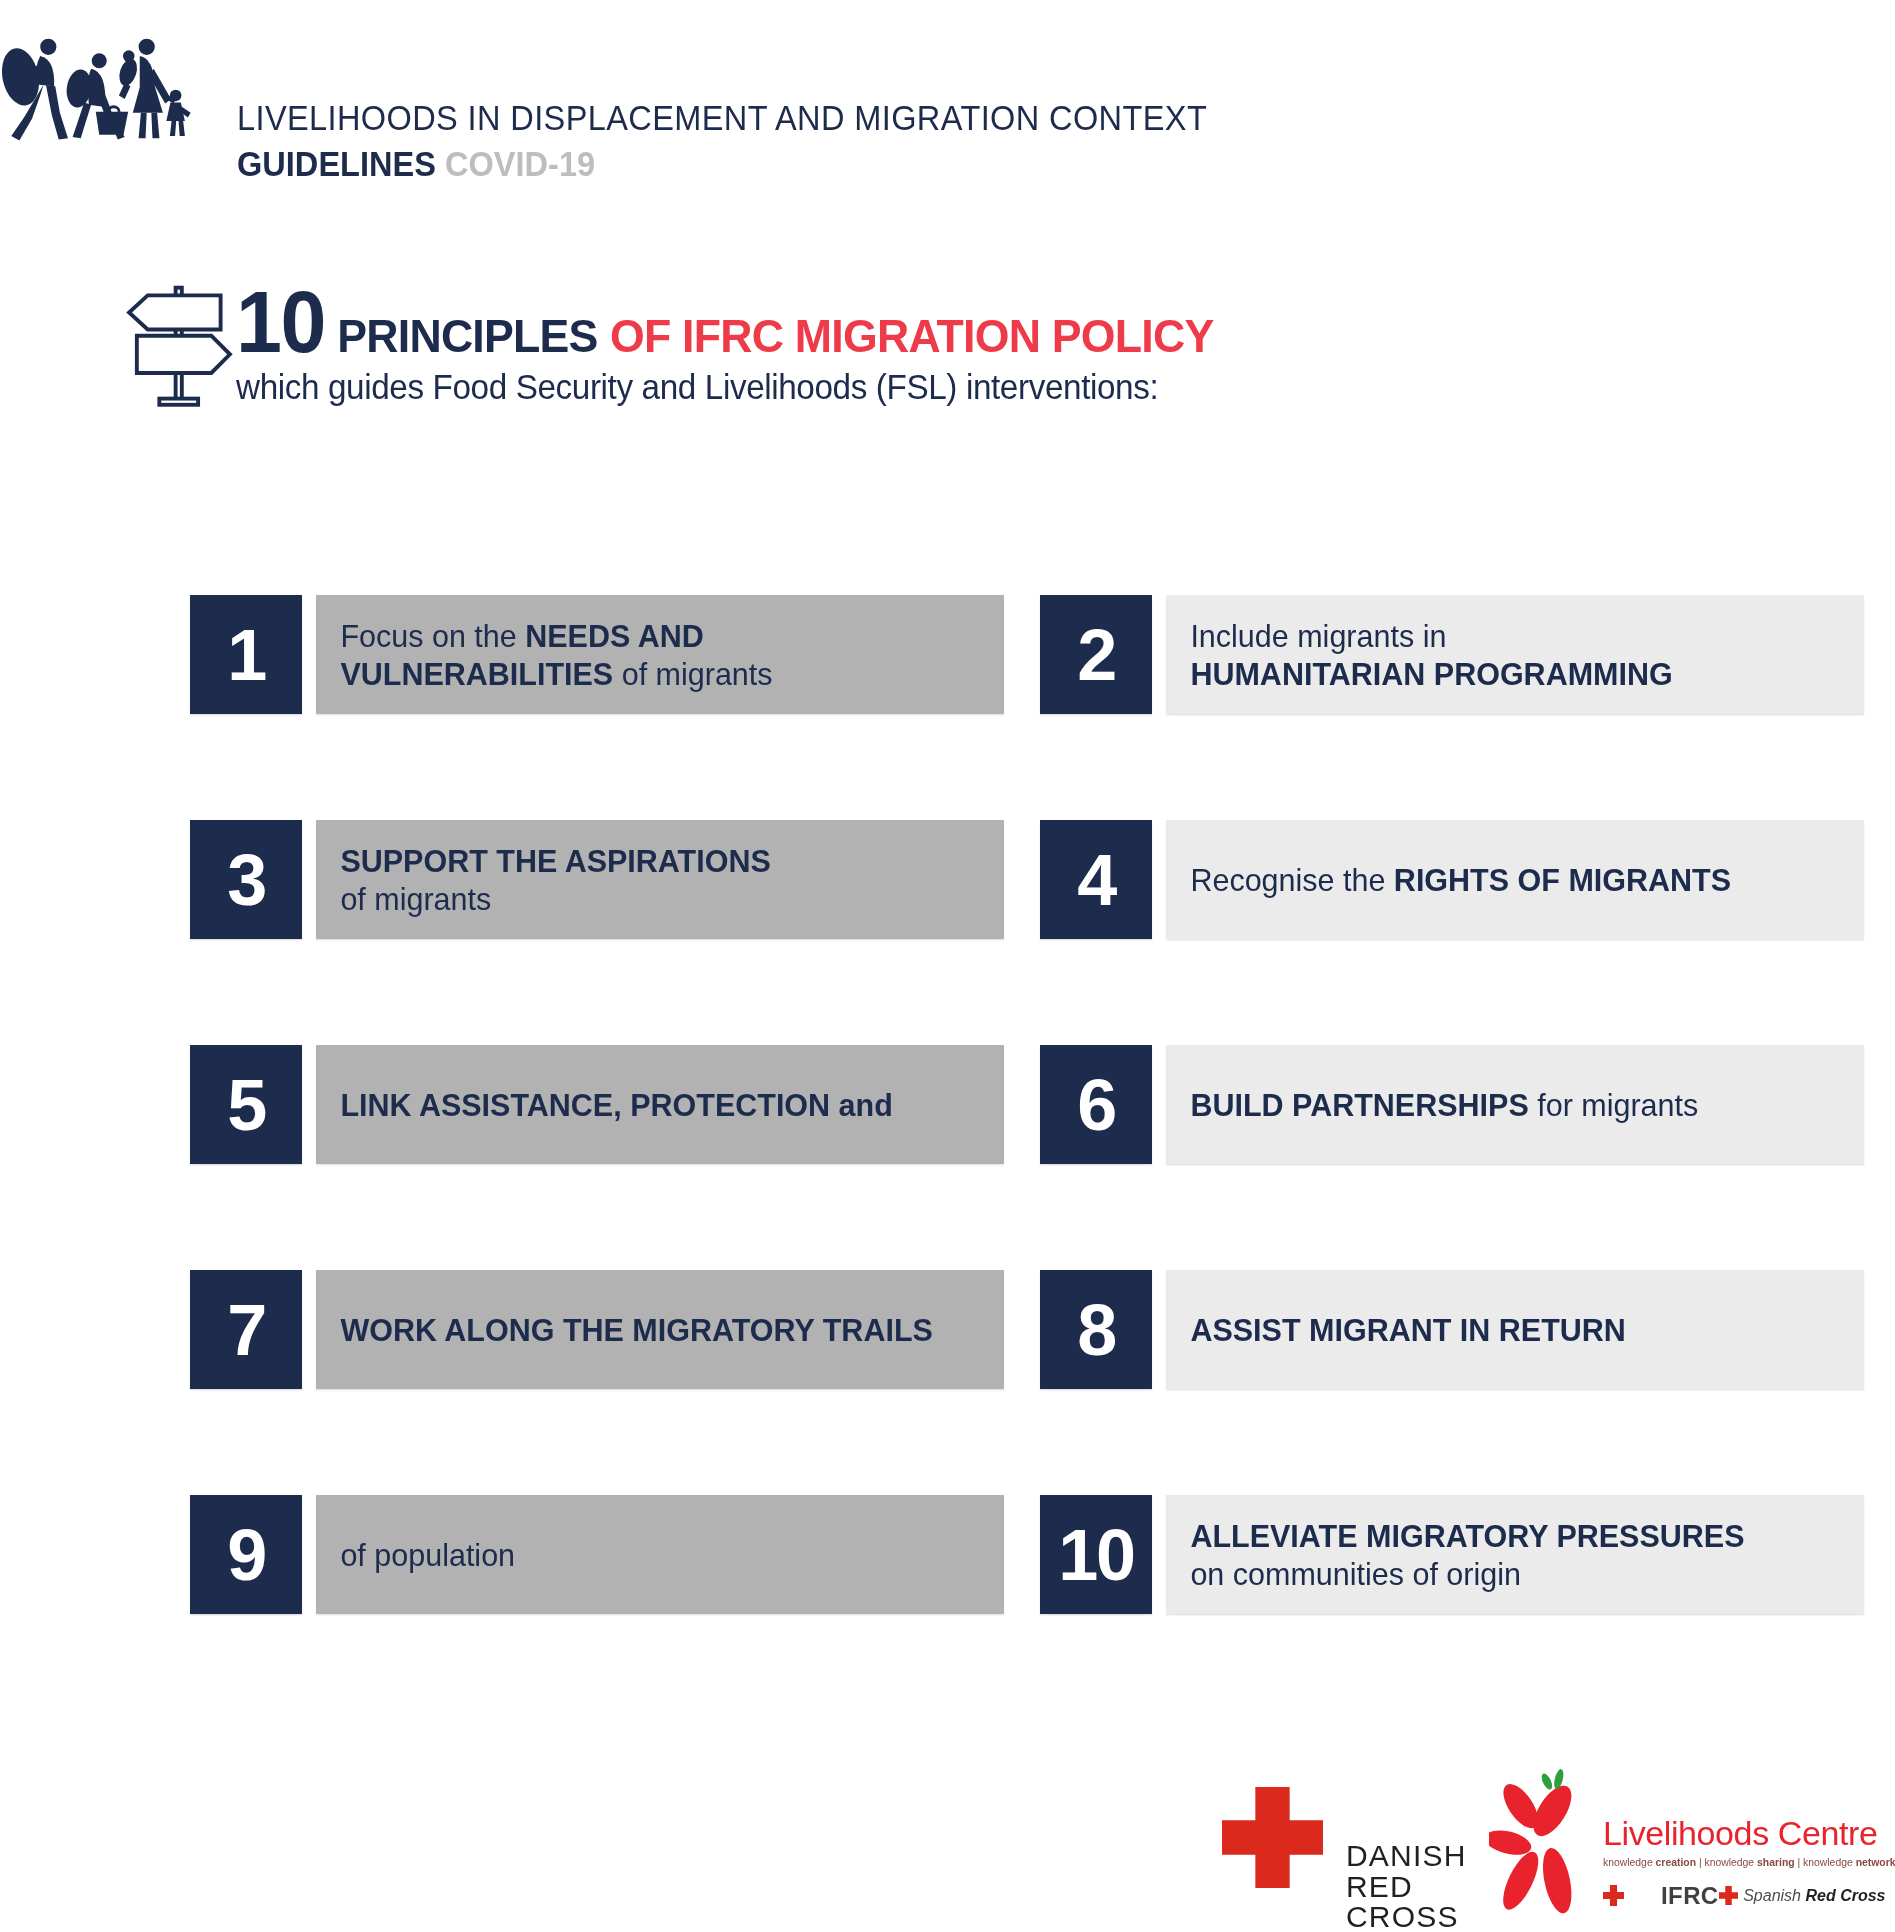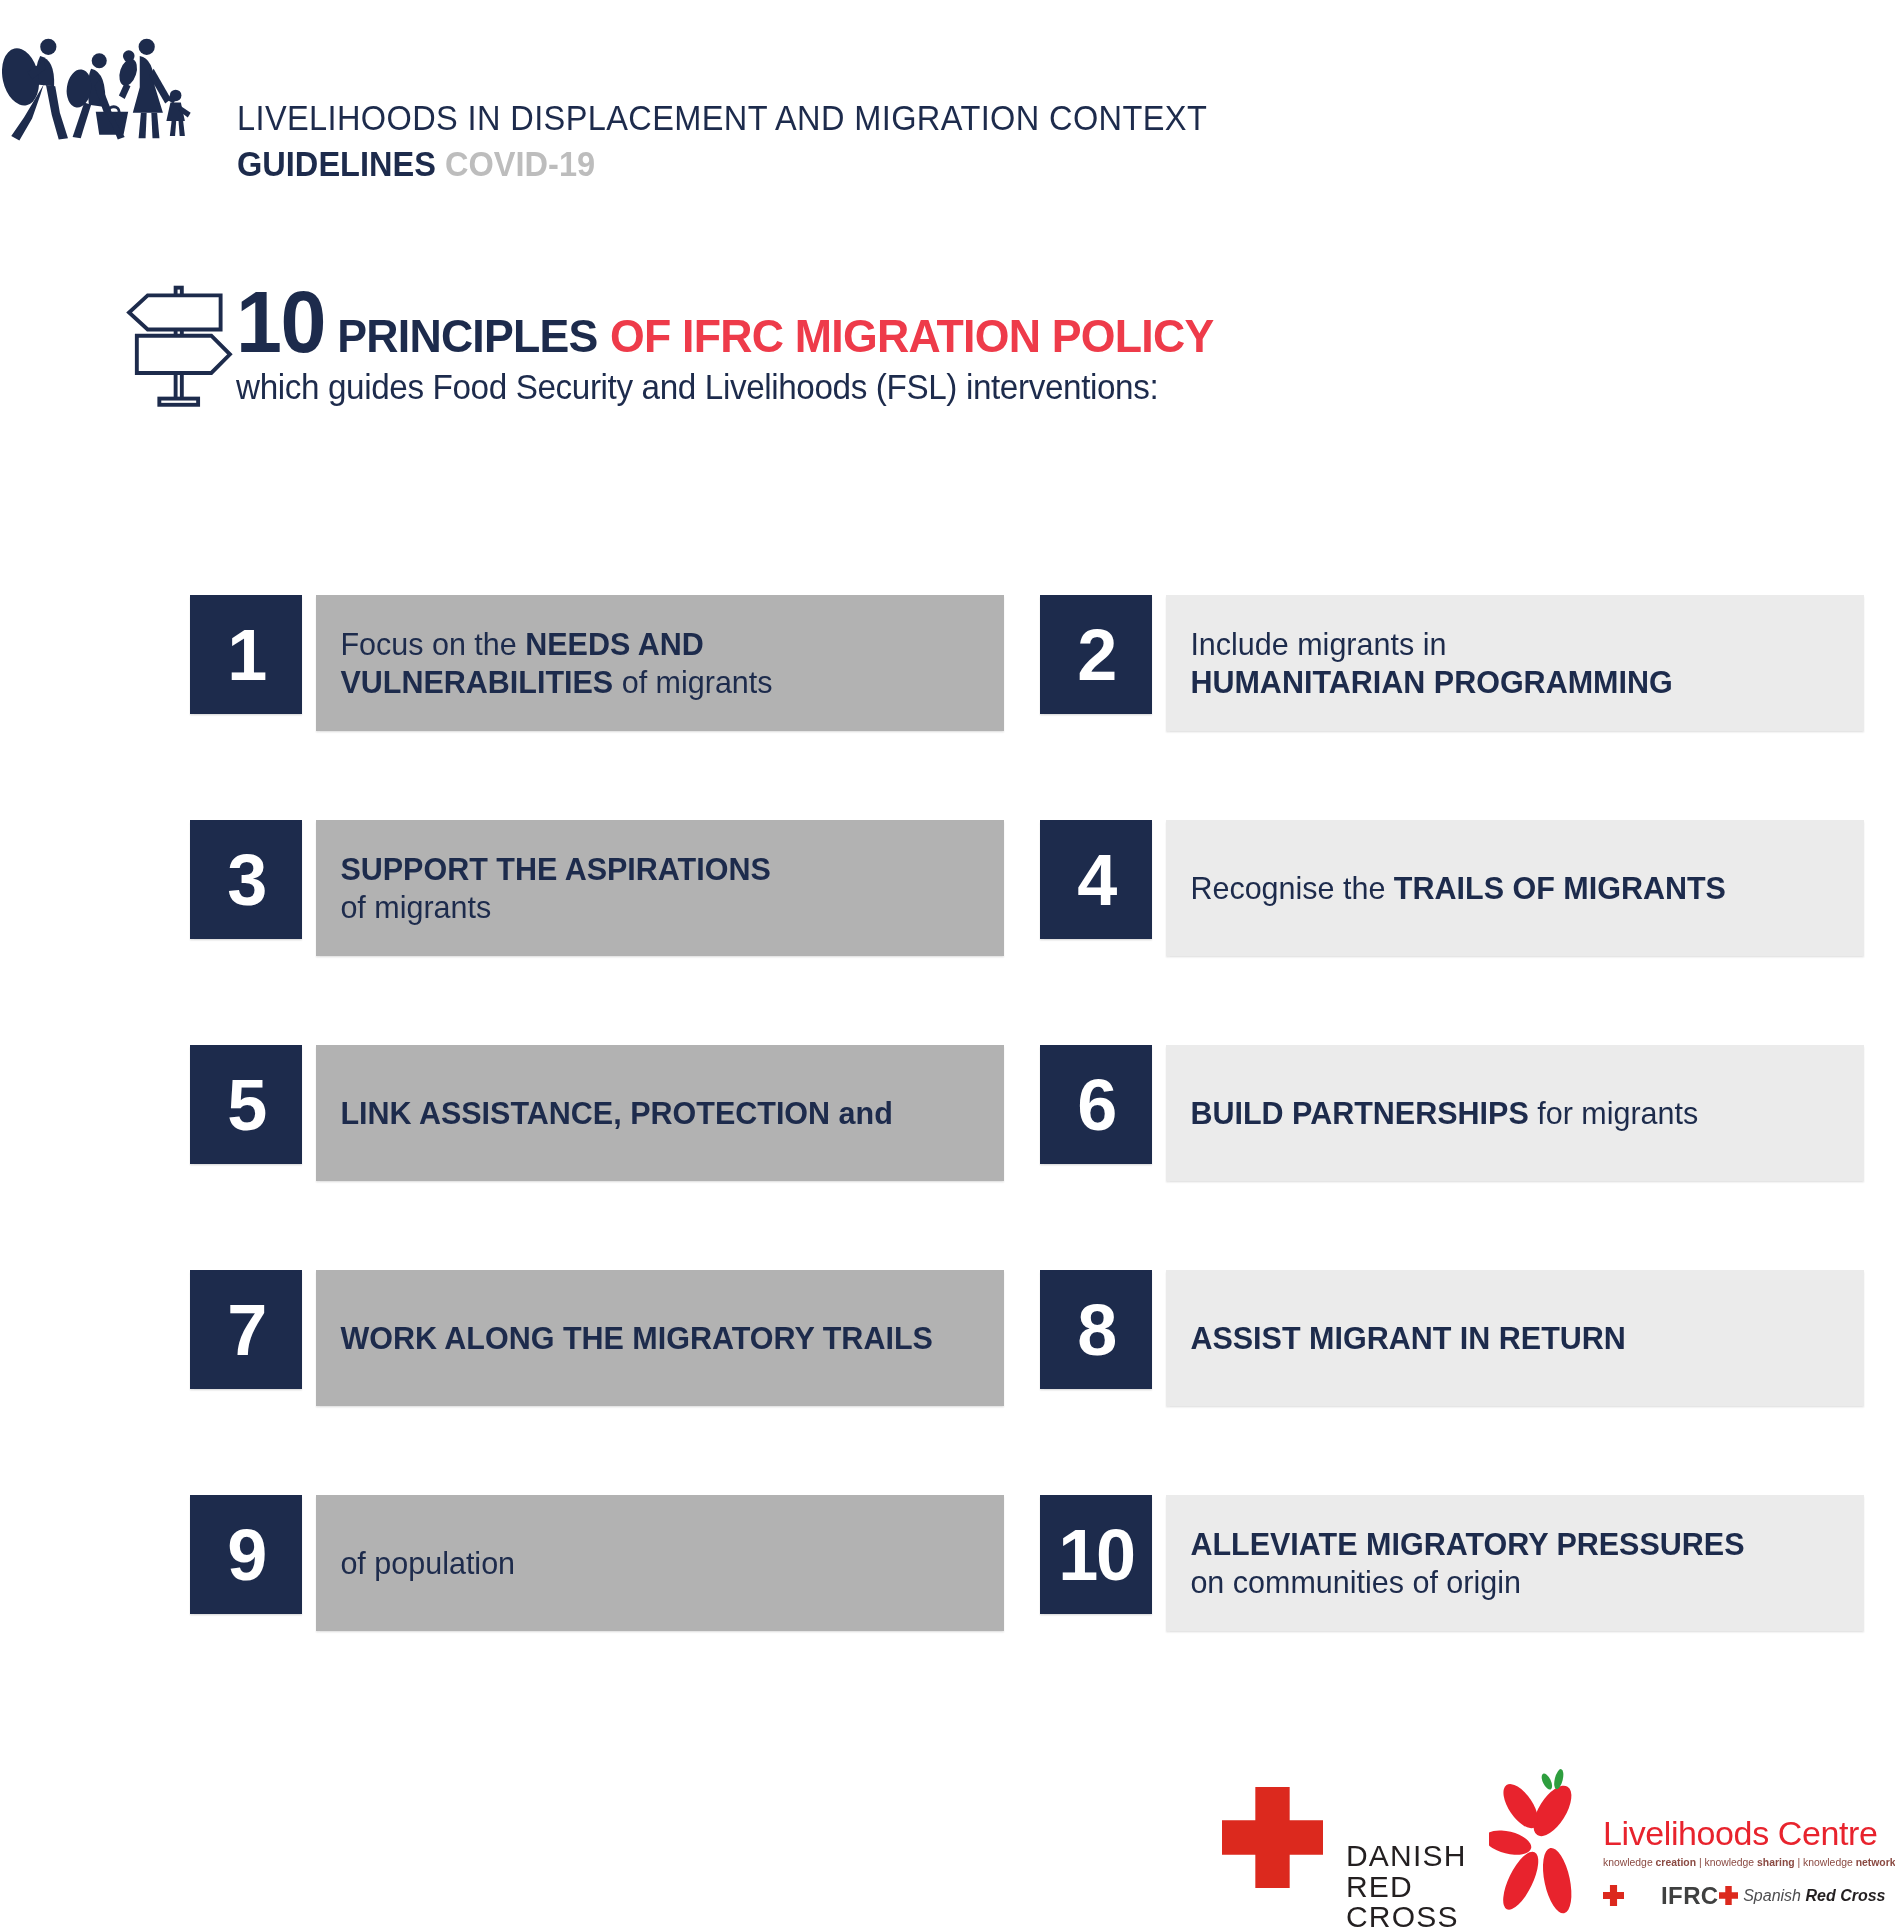--- a/index.html
+++ b/index.html
@@ -20,21 +20,21 @@
   .heading-row { display:flex; align-items:baseline; gap:13px; white-space:nowrap; transform:scaleX(0.95); transform-origin:left bottom; }
   .big-ten { font-size:87px; line-height:1; font-weight:700; color:#1D2B4C; letter-spacing:-1.6px; }
   .heading-navy { font-size:47px; font-weight:700; color:#1D2B4C; letter-spacing:-0.8px; }
   .heading-red { font-size:47px; font-weight:700; color:#EE3B4A; letter-spacing:-0.8px; }
   .subtitle { margin-top:1.6px; font-size:35px; color:#1D2B4C; letter-spacing:-0.4px; display:inline-block; transform:scaleX(0.95); transform-origin:left center; white-space:nowrap; }
 
   
   .grid { position:absolute; left:190px; top:595px; display:grid; grid-template-columns:814px 824px; column-gap:36px; row-gap:106px; }
   .principle { display:flex; height:119px; }
   .num { width:112px; height:119px; background:#1D2B4C; color:#ffffff; font-size:72px; font-weight:700; letter-spacing:-2.4px; display:flex; align-items:center; justify-content:center; flex:none; box-shadow:0 2.4px 1.6px rgba(0,0,0,0.12); }
-  .pbox { flex:1; margin-left:14.4px; height:136px; display:flex; flex-direction:column; justify-content:center; padding:0 24px; box-shadow:0 2.4px 1.6px rgba(0,0,0,0.10); }
+  .pbox { flex:1; margin-left:14.4px; height:119px; display:flex; flex-direction:column; justify-content:center; padding:0 24px; box-shadow:0 2.4px 1.6px rgba(0,0,0,0.10); }
   .shade-medium .pbox { background:#B2B2B2; }
   .shade-light  .pbox { background:#EBEBEB; }
   .pline { font-size:30.5px; line-height:38px; color:#1D2B4C; white-space:nowrap; }
   .b { font-weight:700; }
 
   
   .drc-cross { position:absolute; left:1222px; top:1787px; width:101px; height:101px; }
   .drc-text { position:absolute; left:1346px; top:1797px; color:#231F20; font-size:30px; line-height:30.5px; letter-spacing:1.2px;margin-top:44px; }
   .lc-flower { position:absolute; left:1489px; top:1769px; width:111px; height:148px; }
   .lc-block { position:absolute; left:1603px; top:1816px; width:277px; }
@@ -143,21 +143,21 @@
             <div class="pline"><span class="b">SUPPORT THE ASPIRATIONS</span></div>
             <div class="pline"><span>of migrants</span></div>
           </div>
       </div>
     </div>
 
     <div class="principle shade-light">
       <div class="num">4</div>
       <div class="pbox">
         <div class="ptext">
-            <div class="pline"><span>Recognise the </span><span class="b">TRAILS OF MIGRANTS</span></div>
+            <div class="pline"><span>Recognise the </span><span class="b">RIGHTS OF MIGRANTS</span></div>
           </div>
       </div>
     </div>
 
     <div class="principle shade-medium">
       <div class="num">5</div>
       <div class="pbox">
         <div class="ptext">
             <div class="pline"><span class="b">LINK ASSISTANCE, PROTECTION and</span></div>
           </div>

